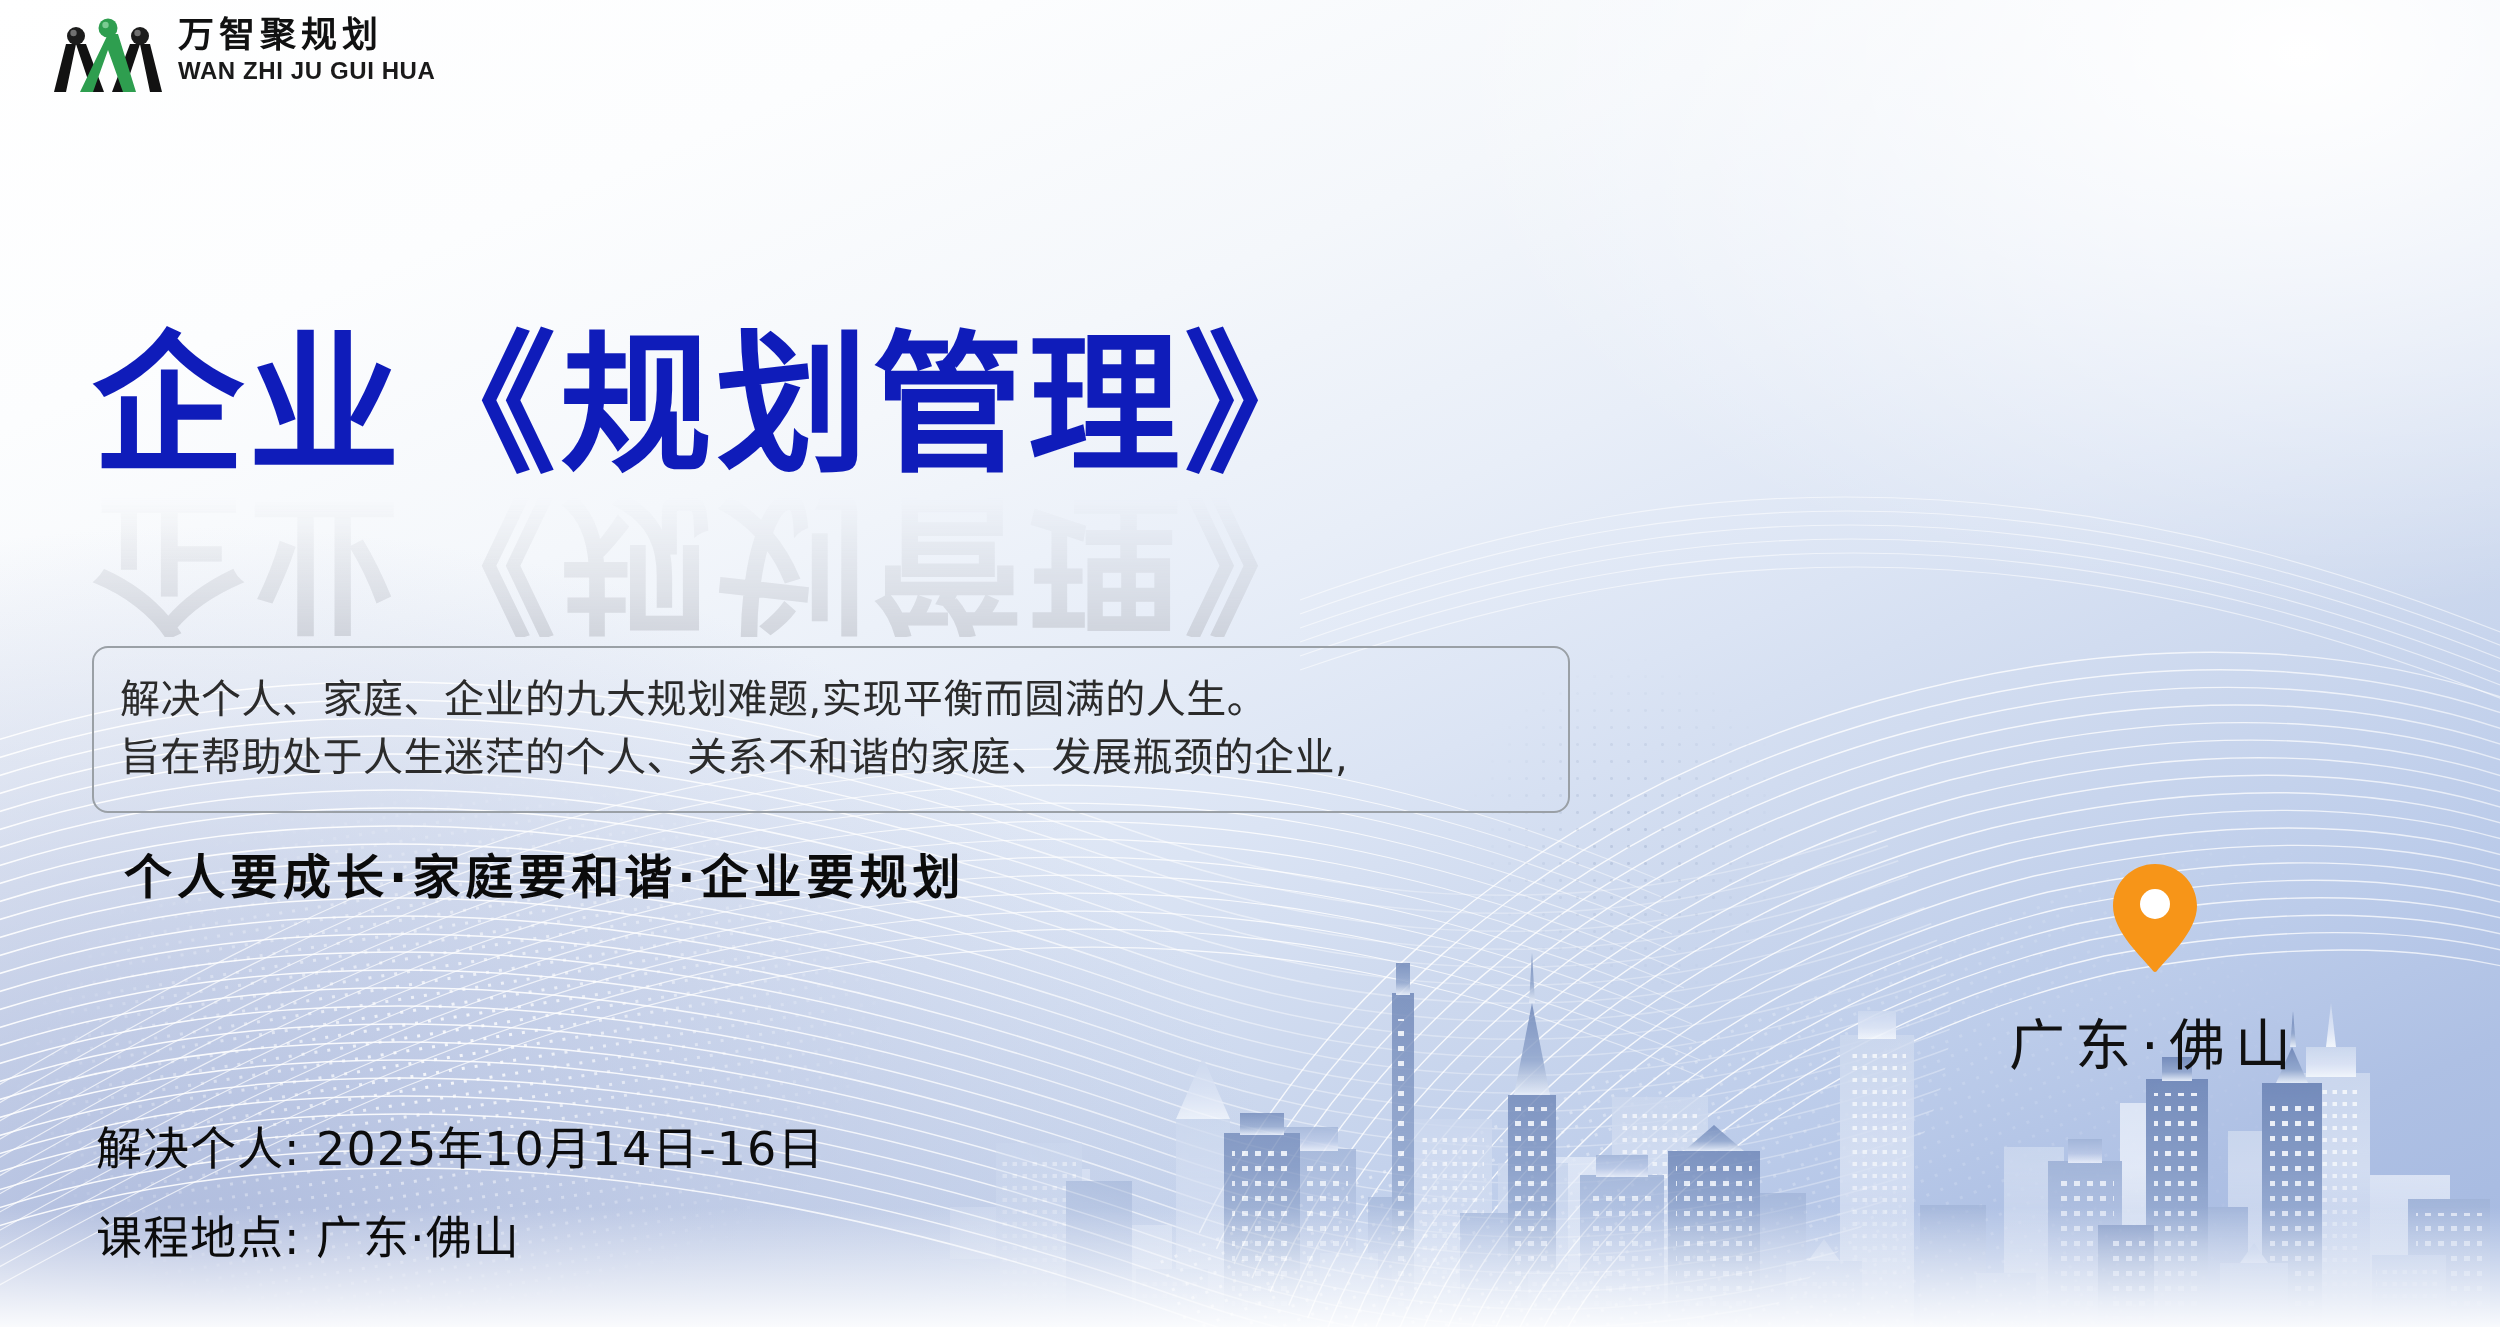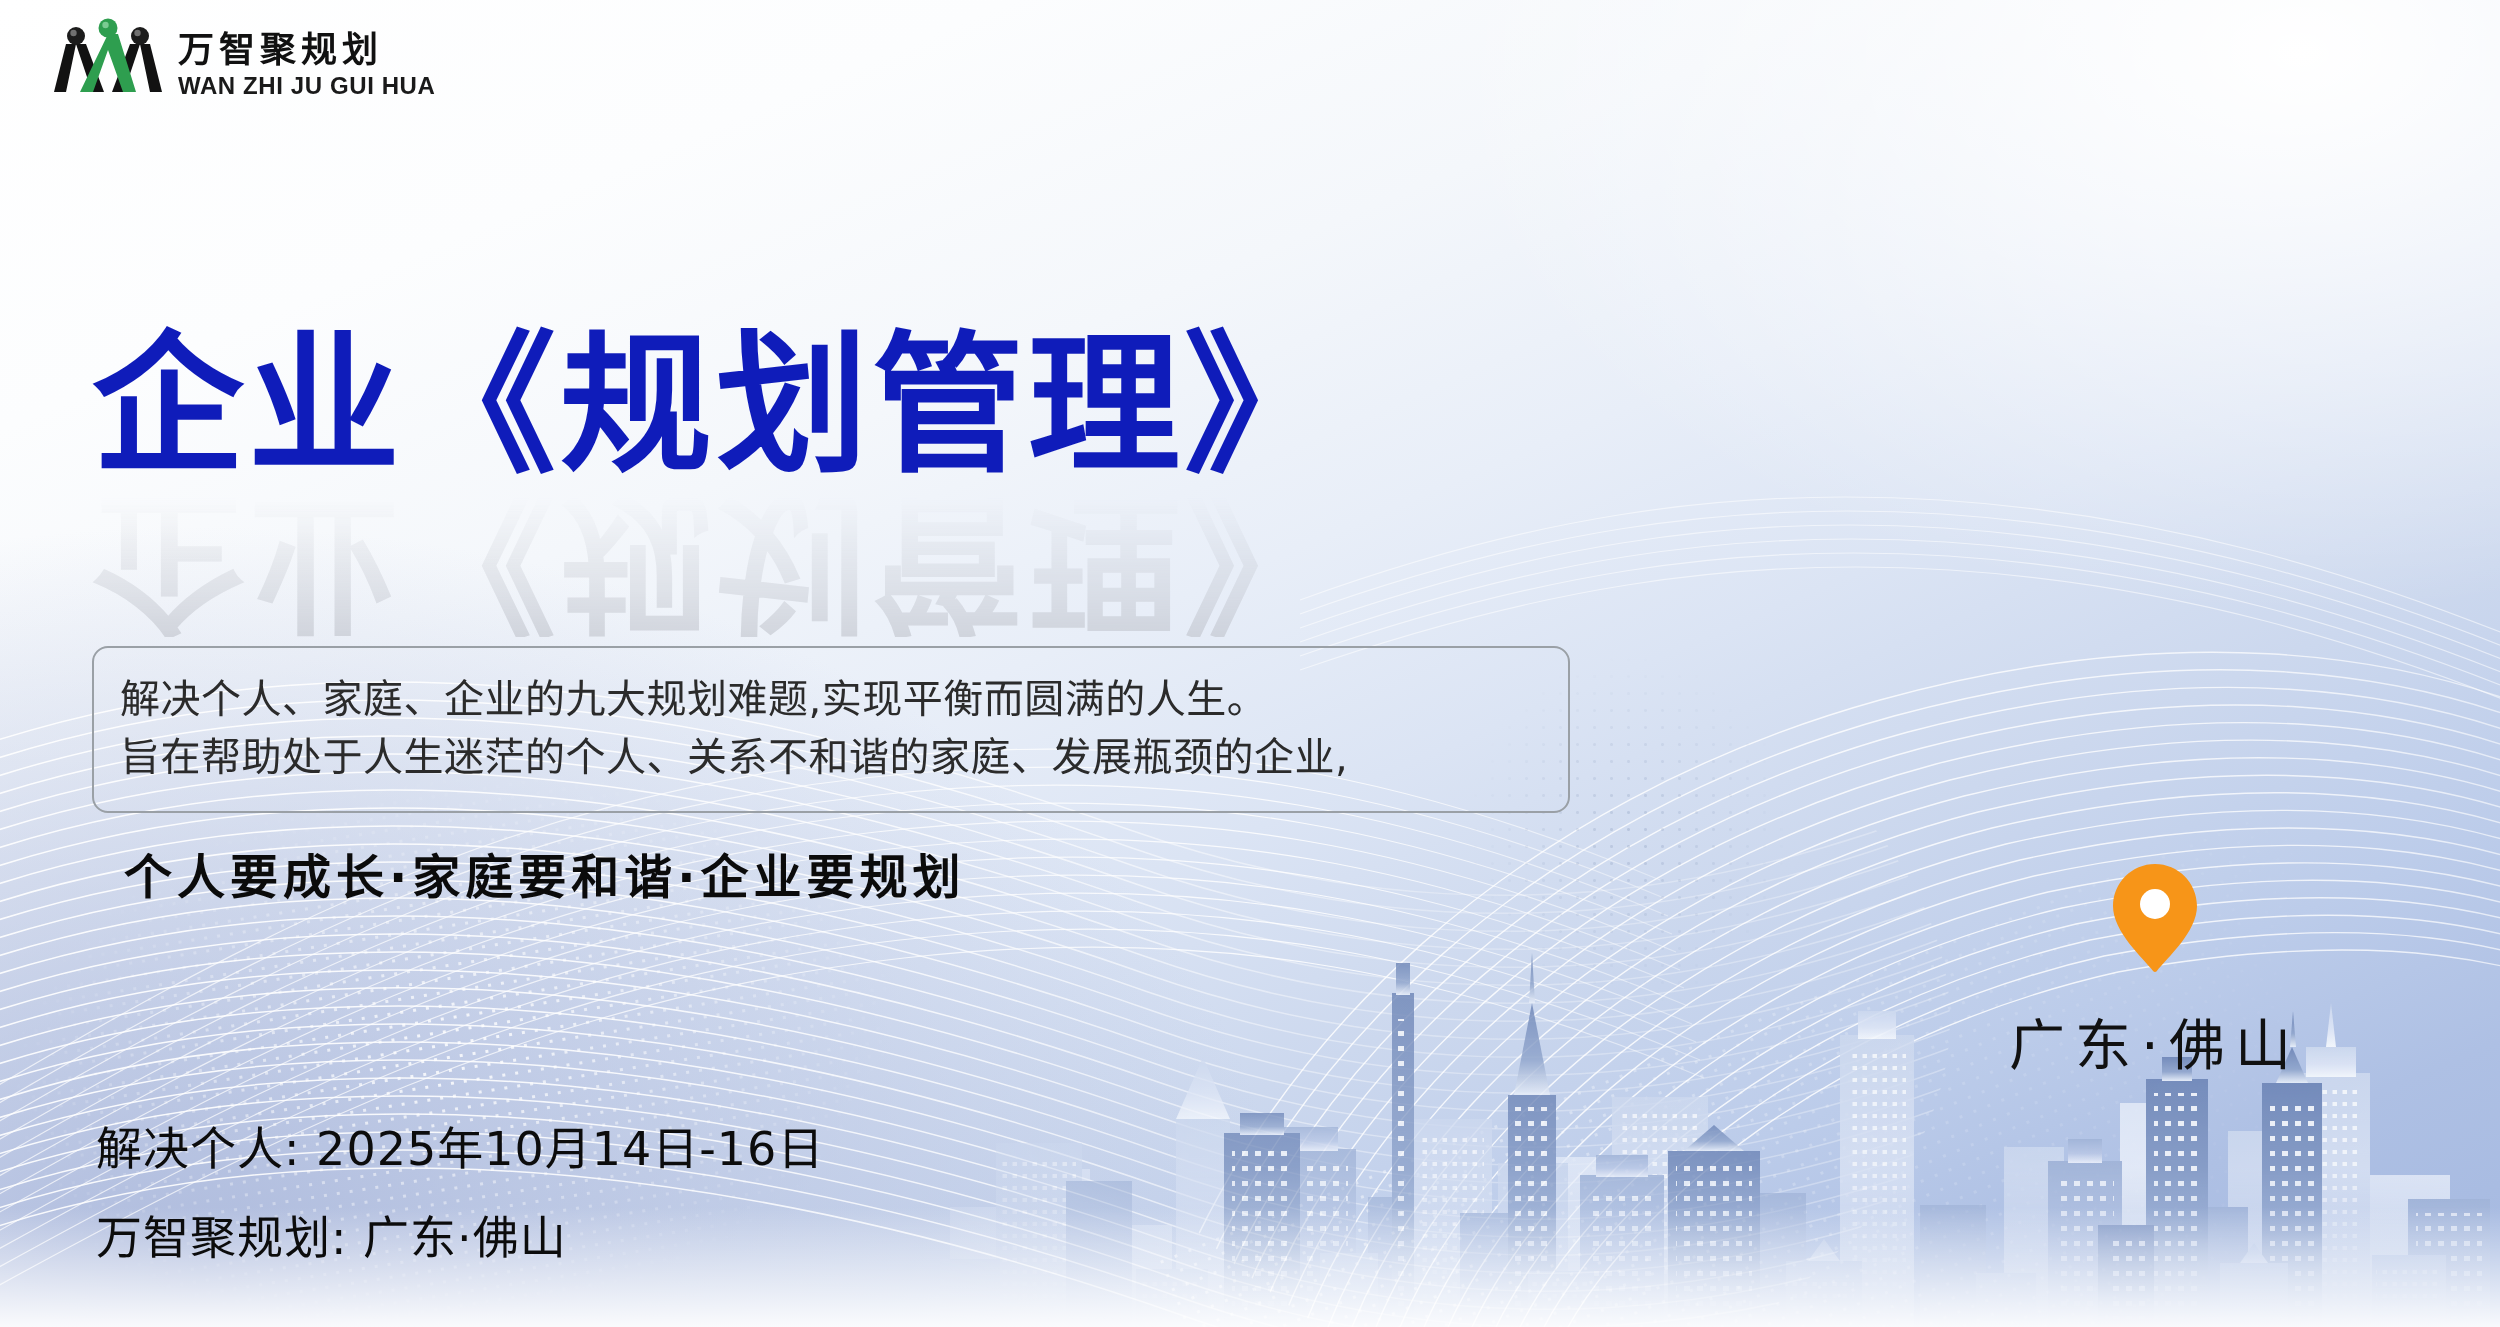--- a/index.html
+++ b/index.html
@@ -55,21 +55,21 @@
     background-image:radial-gradient(circle, rgba(120,140,175,.33) 1.3px, transparent 1.6px);
     background-size:17px 17px;
     -webkit-mask-image:radial-gradient(ellipse 230px 250px at 50% 45%, #000 0%, transparent 72%);
     mask-image:radial-gradient(ellipse 230px 250px at 50% 45%, #000 0%, transparent 72%);
     opacity:.85;
   }
 
   
   .logo-block {
     position:absolute; left:52px; top:16px;
-    display:flex; align-items:flex-end; gap:14px;
+    display:flex; align-items:flex-start; gap:14px;
     z-index:40;
   }
   .logo-mark { width:112px; height:82px; display:block; }
   .logo-text { display:flex; flex-direction:column; line-height:1; }
   .logo-cn {
     font-size:36px; font-weight:700; color:#111; letter-spacing:5px;
     font-family:"DejaVu Serif","Liberation Serif",serif;
   }
   .logo-en {
     font-size:24px; font-weight:700; color:#1a1a1a;
@@ -471,16 +471,16 @@
       <svg viewBox="0 0 92 112" aria-hidden="true">
         <path d="M46,2 C22.8,2 4,20.8 4,44 C4,70 34,96 44.3,109.2 C45.2,110.3 46.8,110.3 47.7,109.2 C58,96 88,70 88,44 C88,20.8 69.2,2 46,2 Z" fill="#F79518"></path>
         <circle cx="46" cy="42" r="15" fill="#ffffff"></circle>
       </svg>
     </span>
     <span class="pin-label">广东·佛山</span>
   </div>
 
   <div class="course-info">
     <div class="course-row">解决个人: 2025年10月14日-16日</div>
-    <div class="course-row">万智聚规划: 广东·佛山</div>
+    <div class="course-row">课程地点: 广东·佛山</div>
   </div>
 
 </div>
 
 </body></html>

